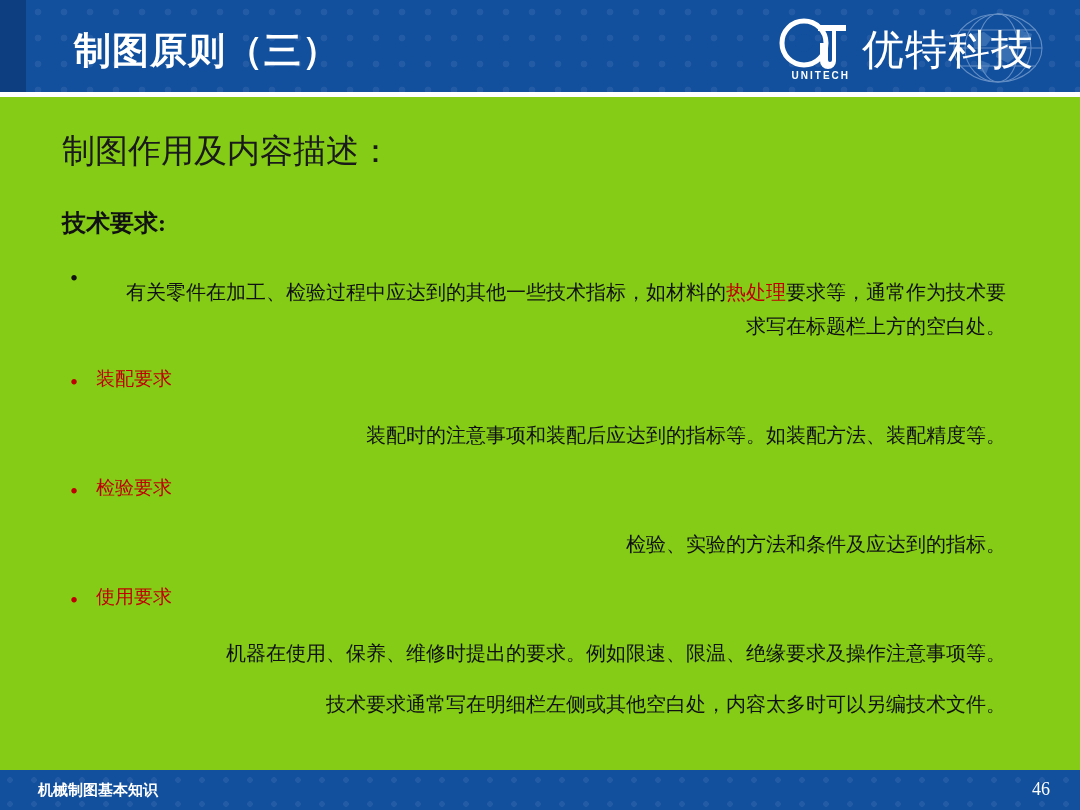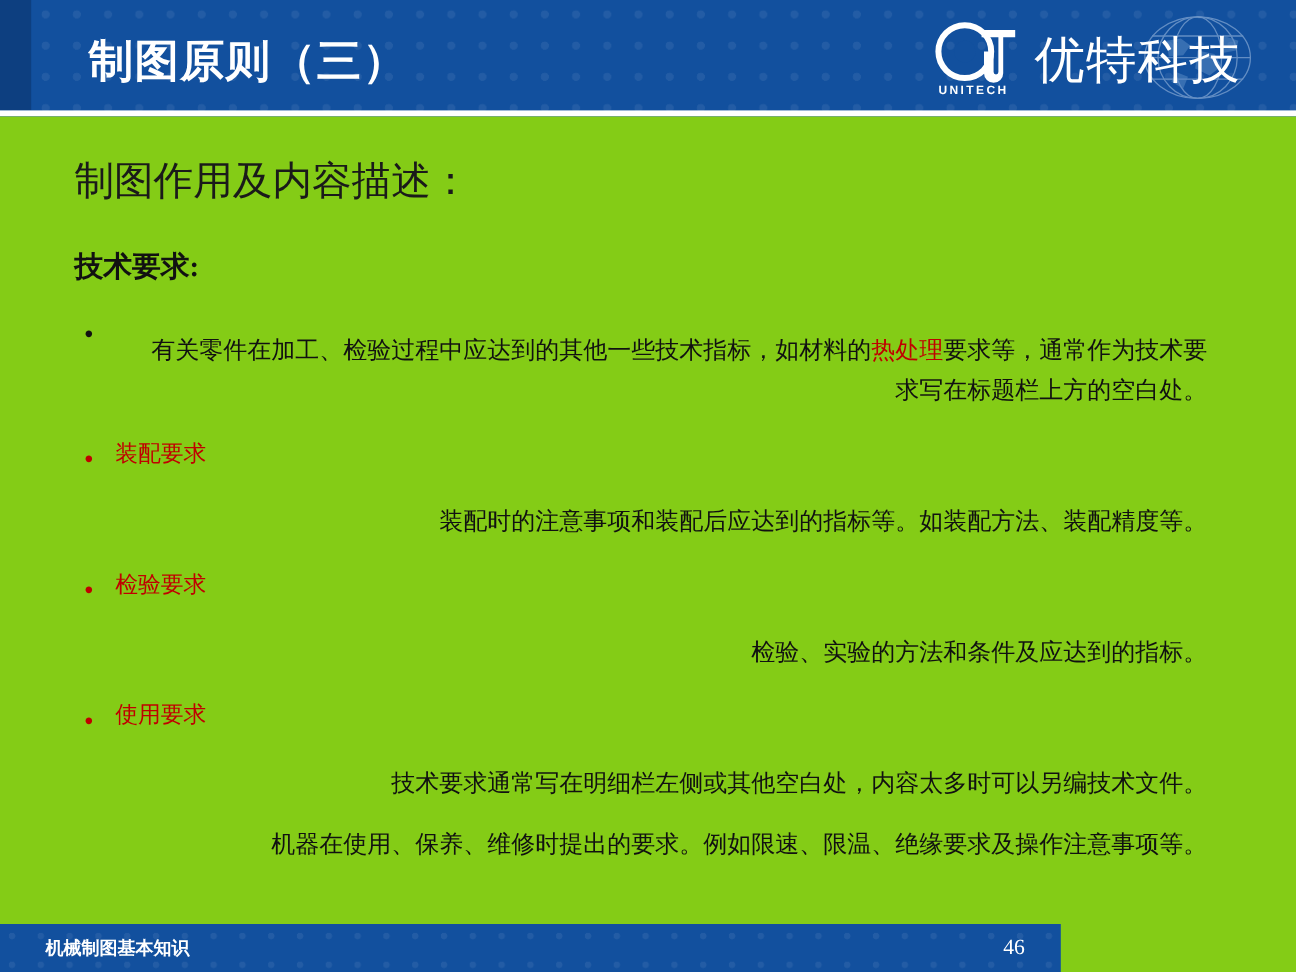--- a/index.html
+++ b/index.html
@@ -83,21 +83,21 @@
     left: 6px;
     top: 6px;
     width: 74px;
     height: 56px;
   }
   .logo-sub {
     position: absolute;
     left: 10px;
     top: 60px;
     width: 68px;
-    text-align: left;
+    text-align: right;
     font-size: 10px;
     letter-spacing: 2px;
     color: #ffffff;
     font-weight: bold;
   }
   .logo-cn {
     position: absolute;
     left: 90px;
     top: 12px;
     font-size: 42px;
@@ -174,21 +174,21 @@
     color: #c00000;
     line-height: 1.72;
   }
   .spacer-xs { height: 3px; }
 
   
   .footer {
     position: absolute;
     left: 0;
     bottom: 0;
-    width: 884px;
+    width: 1080px;
     height: 40px;
     background: #12509e;
     background-image:
       radial-gradient(circle at 10px 10px, rgba(255,255,255,0.07) 2.6px, rgba(255,255,255,0) 3px);
     background-size: 24px 24px;
   }
   .footer-left {
     position: absolute;
     left: 38px;
     top: 11px;
@@ -270,23 +270,23 @@
         <div class="bullet-text sub-head">检验要求</div>
       </div>
       <p class="para">检验、实验的方法和条件及应达到的指标。</p>
 
       <div class="spacer-xs"></div>
 
       <div class="bullet-row">
         <div class="bullet-dot red">•</div>
         <div class="bullet-text sub-head">使用要求</div>
       </div>
+      <p class="para">机器在使用、保养、维修时提出的要求。例如限速、限温、绝缘要求及操作注意事项等。</p>
+
       <p class="para">技术要求通常写在明细栏左侧或其他空白处，内容太多时可以另编技术文件。</p>
-
-      <p class="para">机器在使用、保养、维修时提出的要求。例如限速、限温、绝缘要求及操作注意事项等。</p>
     </div>
   </div>
 
   <div class="footer">
     <div class="footer-left">机械制图基本知识</div>
     <div class="footer-page">46</div>
   </div>
 
 </div>
 

